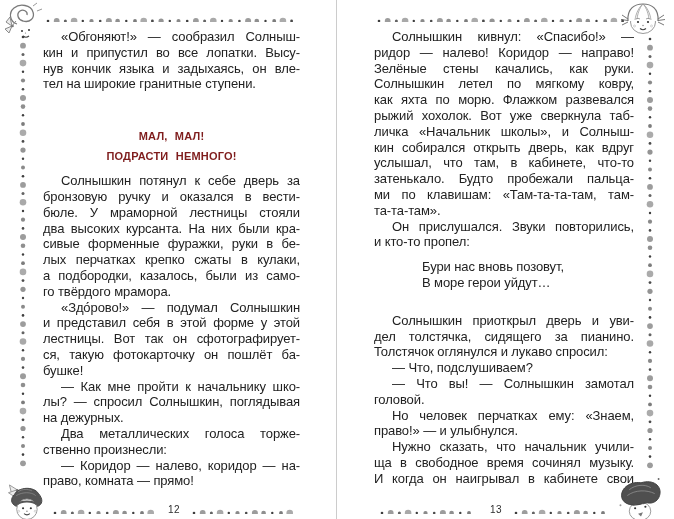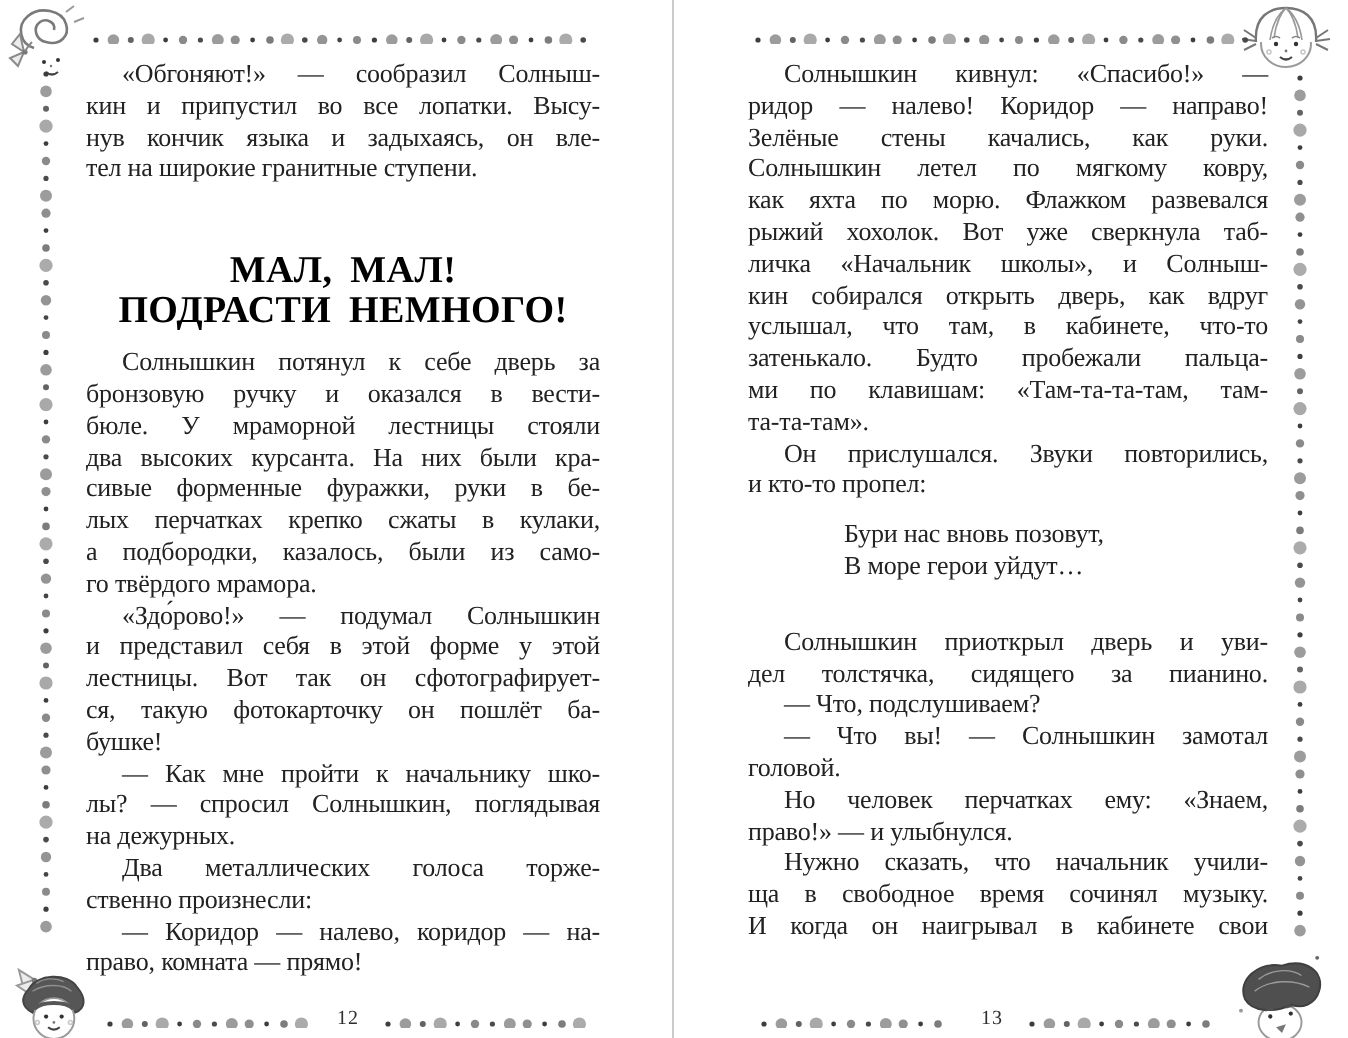--- a/index.html
+++ b/index.html
@@ -1,31 +1,31 @@
 <!DOCTYPE html>
 <html><head>
 <meta charset="utf-8">
 <style>
   *{box-sizing:border-box}
   html,body{margin:0;padding:0;background:#fff}
   .spread{position:relative;width:674px;height:519px;background:#fff;
-    font-family:Liberation Serif, serif;color:#222;overflow:hidden}
+    font-family:Liberation Sans, sans-serif;color:#222;overflow:hidden}
   .page{position:absolute;top:0;height:519px}
   .page-l{left:0;width:337px}
   .page-r{left:337px;width:337px}
   .divider{position:absolute;left:336px;top:0;width:1px;height:519px;background:#ccc}
 
   .text-col{position:absolute;top:29px;font-size:13px;line-height:15.8px;letter-spacing:-0.1px}
   .page-l .text-col{left:43px;width:257px}
   .page-r .text-col{left:37px;width:260px}
   .line{min-height:15.8px}
   .just{text-align:justify;text-align-last:justify}
   .ind{text-indent:18px}
-  .heading{font-weight:bold;text-align:center;font-size:19px;line-height:20px;
-    margin:34px 0 7px;word-spacing:4px;letter-spacing:.2px;color:#000000}
+  .heading{font-weight:bold;text-align:center;font-size:11px;line-height:20px;
+    margin:34px 0 7px;word-spacing:4px;letter-spacing:.2px;color:#7f1d1d}
   .verse{margin:9px 0 22px;padding-left:48px}
 
   .footer{position:absolute;bottom:4px;display:flex;align-items:center;height:12px}
   .page-l .footer{left:50px;width:248px}
   .page-r .footer{left:40px;width:238px}
   .pnum{font-size:10px;margin:0 9px;color:#2e2e2e;letter-spacing:.5px}
   .fdots{flex:1;height:10px;overflow:hidden}
 
   .dstrip{position:absolute;overflow:hidden}
   .d-top{top:12px;height:10px}
@@ -362,20 +362,21 @@
           <div class="line just ind">Он прислушался. Звуки повторились,</div>
           <div class="line">и кто-то пропел:</div>
         </div>
         <div class="blk verse">
           <div class="line">Бури нас вновь позовут,</div>
           <div class="line">В море герои уйдут…</div>
         </div>
         <div class="blk para">
           <div class="line just ind">Солнышкин приоткрыл дверь и уви-</div>
           <div class="line just">дел толстячка, сидящего за пианино.</div>
+          <div class="line">Толстячок оглянулся и лукаво спросил:</div>
         </div>
         <div class="blk para">
           <div class="line ind">— Что, подслушиваем?</div>
         </div>
         <div class="blk para">
           <div class="line just ind">— Что вы! — Солнышкин замотал</div>
           <div class="line">головой.</div>
         </div>
         <div class="blk para">
           <div class="line just ind">Но человек перчатках ему: «Знаем,</div>

